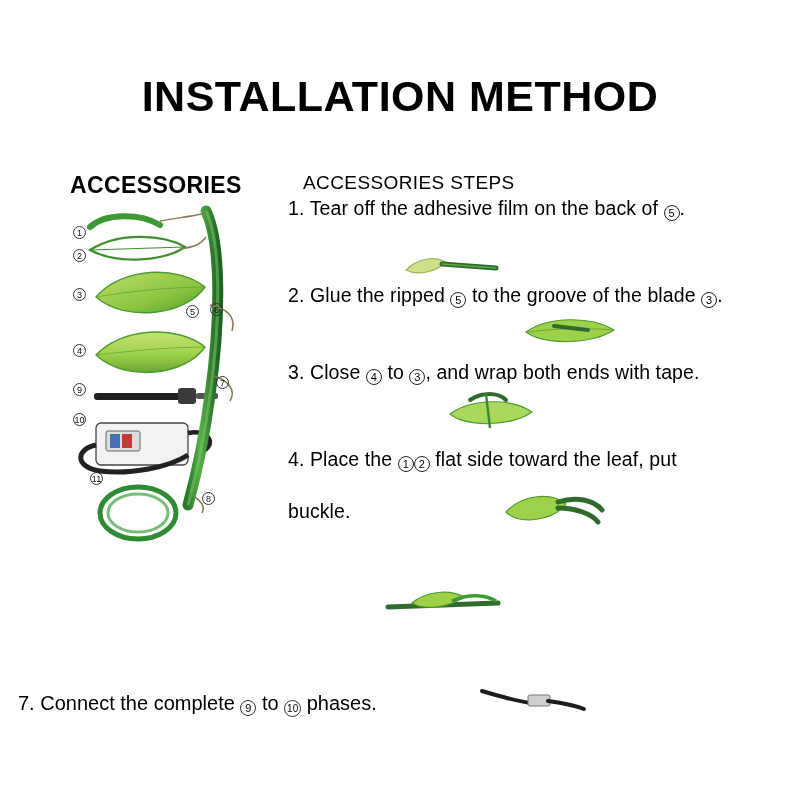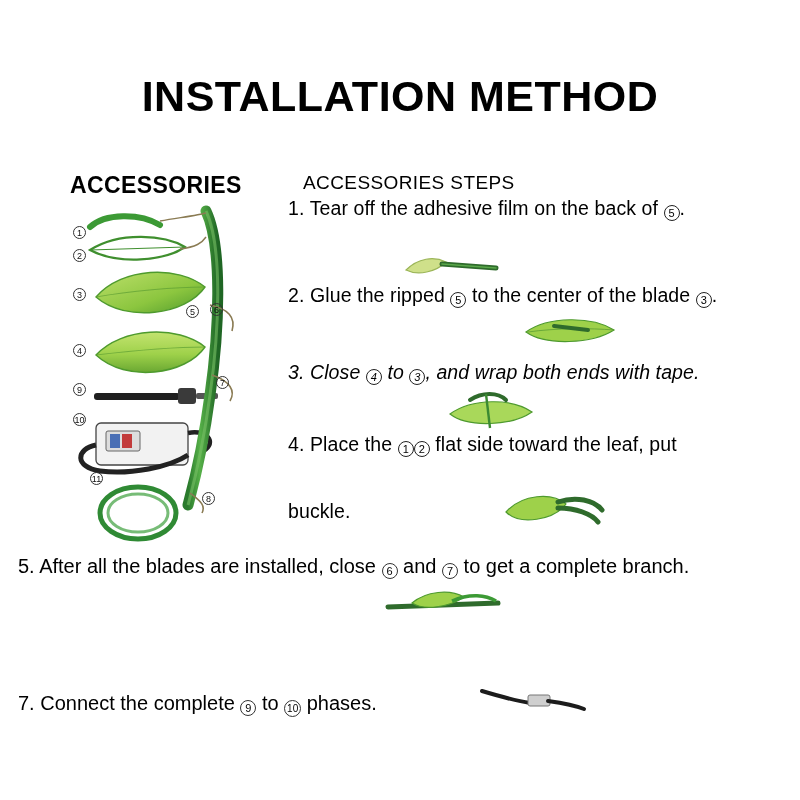--- a/index.html
+++ b/index.html
@@ -179,58 +179,54 @@
   </div>
 
   <svg class="illus" style="left:400px; top:248px;" width="110" height="34" viewBox="0 0 110 34">
     <path d="M6 22 C 18 10, 34 8, 46 14 C 36 24, 18 28, 6 22 Z" fill="#cfe08a" stroke="#9bb558" stroke-width="1.2"></path>
     <path d="M42 16 L 96 20" stroke="#2f6b2c" stroke-width="5" stroke-linecap="round"></path>
     <path d="M42 16 L 96 20" stroke="#5aa84a" stroke-width="1.6" stroke-linecap="round"></path>
   </svg>
 
   <div class="step" style="left:288px; top:283px; width:505px;">
     <span>2.</span>
-    <span>Glue the ripped </span><span class="circnum">5</span><span> to the center of the blade </span><span class="circnum">3</span><span>.</span>
+    <span>Glue the ripped </span><span class="circnum">5</span><span> to the groove of the blade </span><span class="circnum">3</span><span>.</span>
   </div>
 
   <svg class="illus" style="left:518px; top:312px;" width="105" height="36" viewBox="0 0 105 36">
     <path d="M8 20 C 30 4, 74 4, 96 18 C 74 32, 28 34, 8 20 Z" fill="#9ed14a" stroke="#4e9a2e" stroke-width="1.2"></path>
     <path d="M10 20 C 38 16, 72 16, 96 18" stroke="#5d9e33" stroke-width="1" fill="none" opacity="0.8"></path>
     <path d="M36 14 L 70 18" stroke="#2f6b2c" stroke-width="4" stroke-linecap="round"></path>
   </svg>
 
-  <div class="step" style="left:288px; top:360px; width:505px;font-style:italic;">
+  <div class="step" style="left:288px; top:360px; width:505px;">
     <span>3.</span>
     <span>Close </span><span class="circnum">4</span><span> to </span><span class="circnum">3</span><span>, and wrap both ends with tape.</span>
   </div>
 
   <svg class="illus" style="left:440px; top:390px;" width="100" height="40" viewBox="0 0 100 40">
     <path d="M10 24 C 32 8, 72 8, 92 22 C 72 36, 28 38, 10 24 Z" fill="#a9d85a" stroke="#4e9a2e" stroke-width="1.2"></path>
     <path d="M30 10 C 42 2, 58 2, 66 10" stroke="#2f6b2c" stroke-width="4" fill="none" stroke-linecap="round"></path>
     <path d="M46 4 L 50 38" stroke="#3b8a33" stroke-width="2.4"></path>
   </svg>
 
-  <div class="step" style="left:288px; top:432px; width:505px;">
+  <div class="step" style="left:288px; top:447px; width:505px;">
     <span>4.</span>
     <span>Place the </span><span class="circnum">1</span><span class="circnum">2</span><span> flat side toward the leaf, put</span>
   </div>
   <div class="step" style="left:288px; top:499px; width:505px;">
     <span>buckle.</span>
   </div>
 
   <svg class="illus" style="left:498px; top:488px;" width="110" height="44" viewBox="0 0 110 44">
     <path d="M8 24 C 24 6, 54 4, 68 16 C 56 32, 22 38, 8 24 Z" fill="#9ed14a" stroke="#4e9a2e" stroke-width="1.2"></path>
     <path d="M60 14 C 78 8, 96 12, 104 22" stroke="#2f6b2c" stroke-width="5" fill="none" stroke-linecap="round"></path>
     <path d="M60 20 C 78 20, 94 26, 100 34" stroke="#2f6b2c" stroke-width="5" fill="none" stroke-linecap="round"></path>
   </svg>
 
-  <div class="step-bottom" style="left:18px; top:553px; width:770px;">
-    <span>5.</span>
-    <span>After all the blades are installed, close </span><span class="circnum" style="width:16px;height:16px;line-height:15px;font-size:11px;vertical-align:-2px;">6</span><span> and </span><span class="circnum" style="width:16px;height:16px;line-height:15px;font-size:11px;vertical-align:-2px;">7</span><span> to get a complete branch.</span>
-  </div>
 
   <svg class="illus" style="left:378px; top:585px;" width="130" height="36" viewBox="0 0 130 36">
     <path d="M10 22 L 120 18" stroke="#2f6b2c" stroke-width="5" stroke-linecap="round"></path>
     <path d="M34 18 C 48 6, 72 4, 86 12 C 72 22, 46 26, 34 18 Z" fill="#9ed14a" stroke="#4e9a2e" stroke-width="1.1"></path>
     <path d="M74 16 C 92 8, 108 10, 118 16" stroke="#3c9a35" stroke-width="3.5" fill="none"></path>
   </svg>
 
 
   <div class="step-bottom" style="left:18px; top:690px; width:770px;">
     <span>7.</span>

